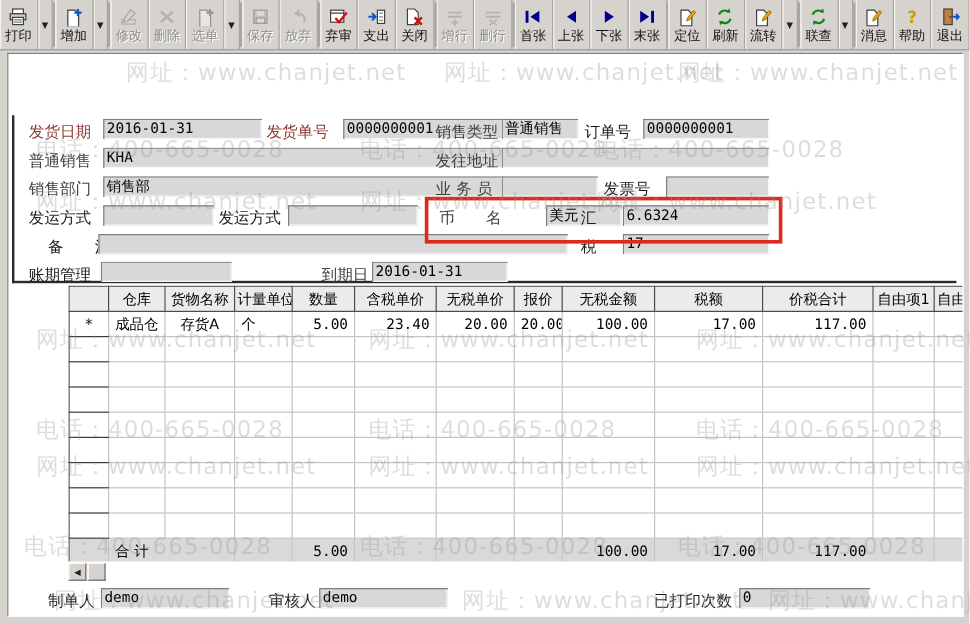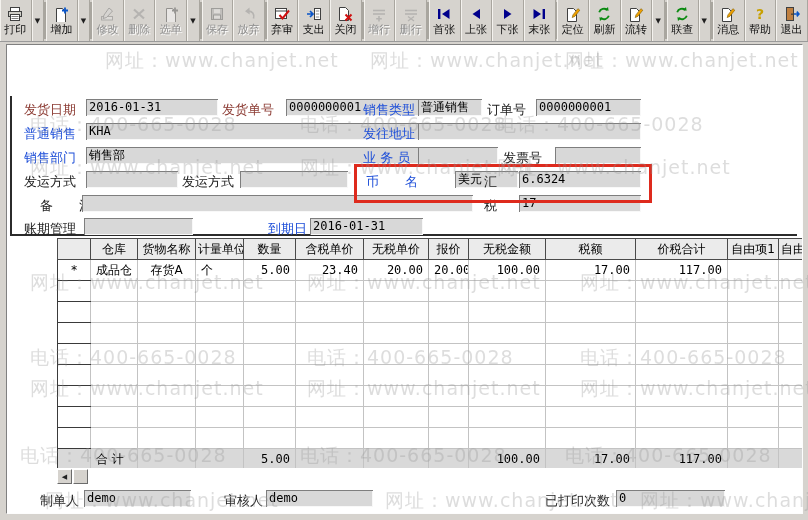--- a/index.html
+++ b/index.html
@@ -28,21 +28,21 @@
   #doc-title{position:absolute;left:584px;top:59px;width:160px;text-align:center;
     font-size:19px;font-weight:bold;letter-spacing:9px;color:#000;
     border-bottom:1px solid #000;padding-bottom:1px;white-space:nowrap;}
 
   .vrule{position:absolute;background:#2b2b2b;}
   .hrule{position:absolute;background:#2b2b2b;}
 
   
   .field{position:absolute;height:18px;}
   .lbl{position:absolute;top:2px;font-size:13px;white-space:pre;}
-  .lbl-blue{color:#1d4ed8;}
+  .lbl-blue{color:#404040;}
   .lbl-maroon{color:#8b3a32;}
   .lbl-black{color:#1c1c1c;}
   .inp{position:absolute;top:0;height:17px;background:#d8d8d8;
     box-shadow:inset 1px 1px 0 #7e7e7e, inset -1px -1px 0 #f8f8f8;
     font-family:"DejaVu Sans Mono",monospace;font-size:12px;line-height:17px;
     color:#000;padding-left:3px;white-space:pre;overflow:hidden;}
 
   #annotation-box{position:absolute;left:354px;top:164px;width:292px;height:33px;
     border:3px solid #de2a1d;pointer-events:none;}
 

